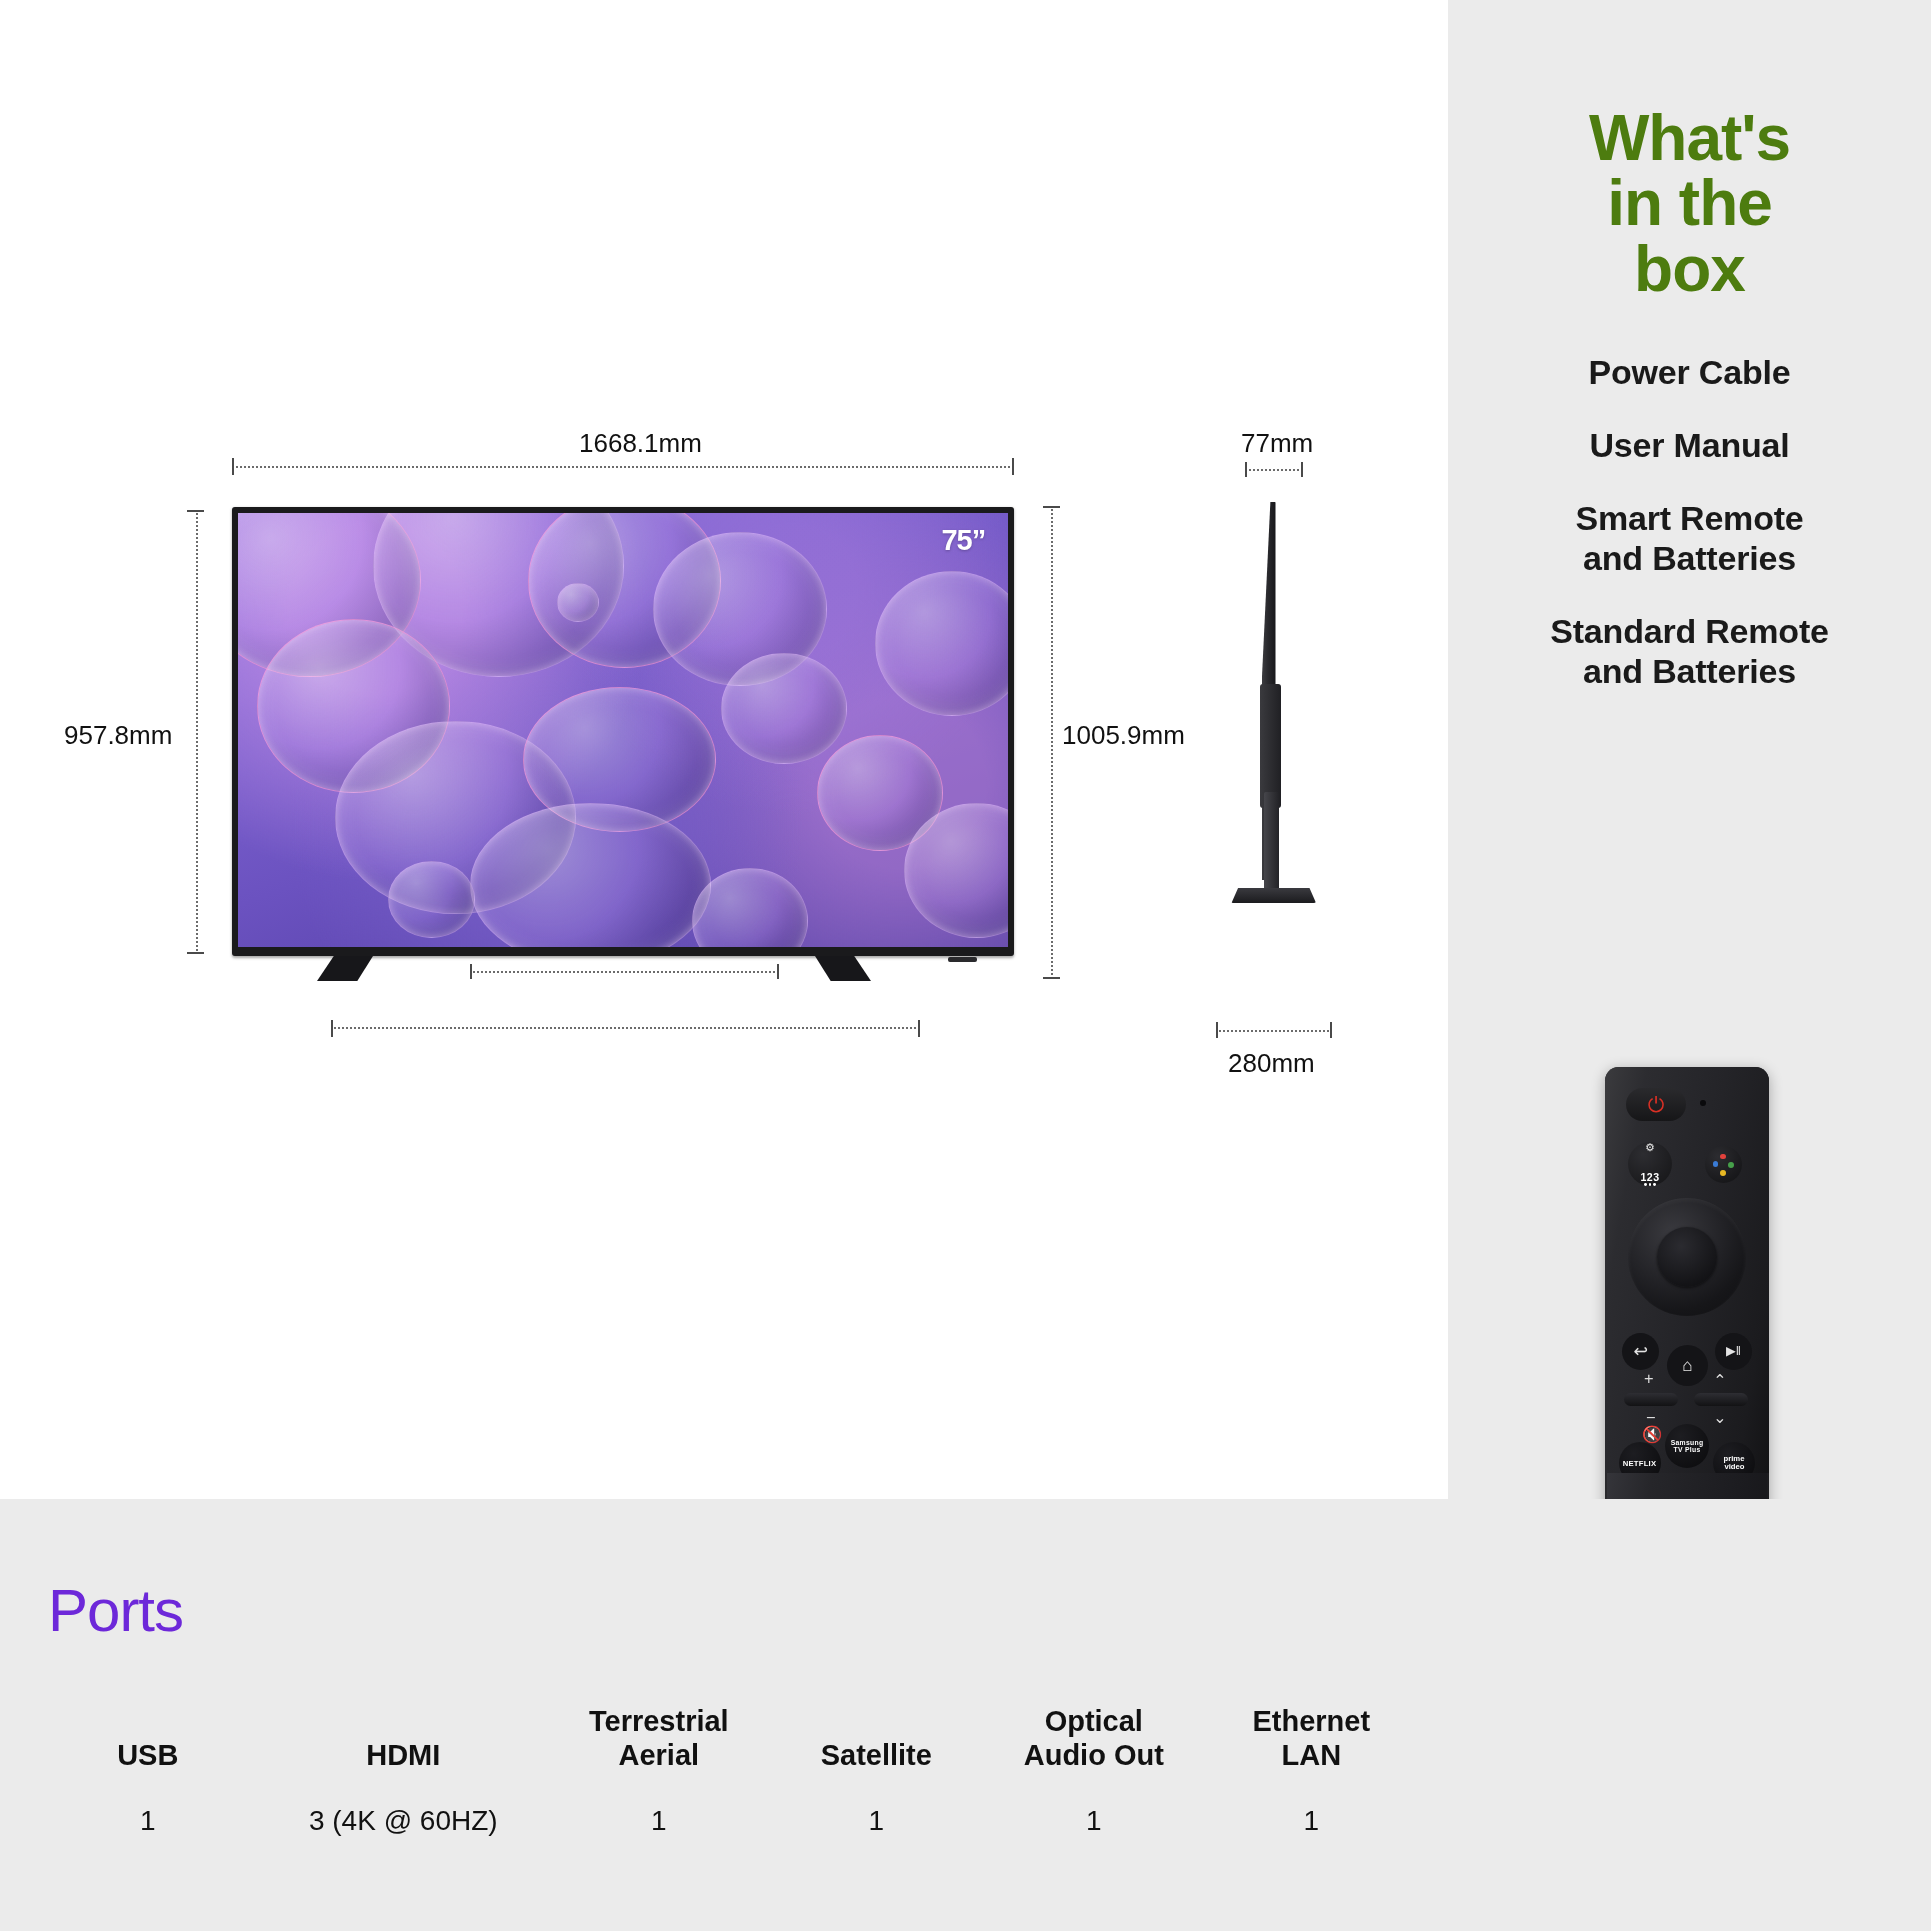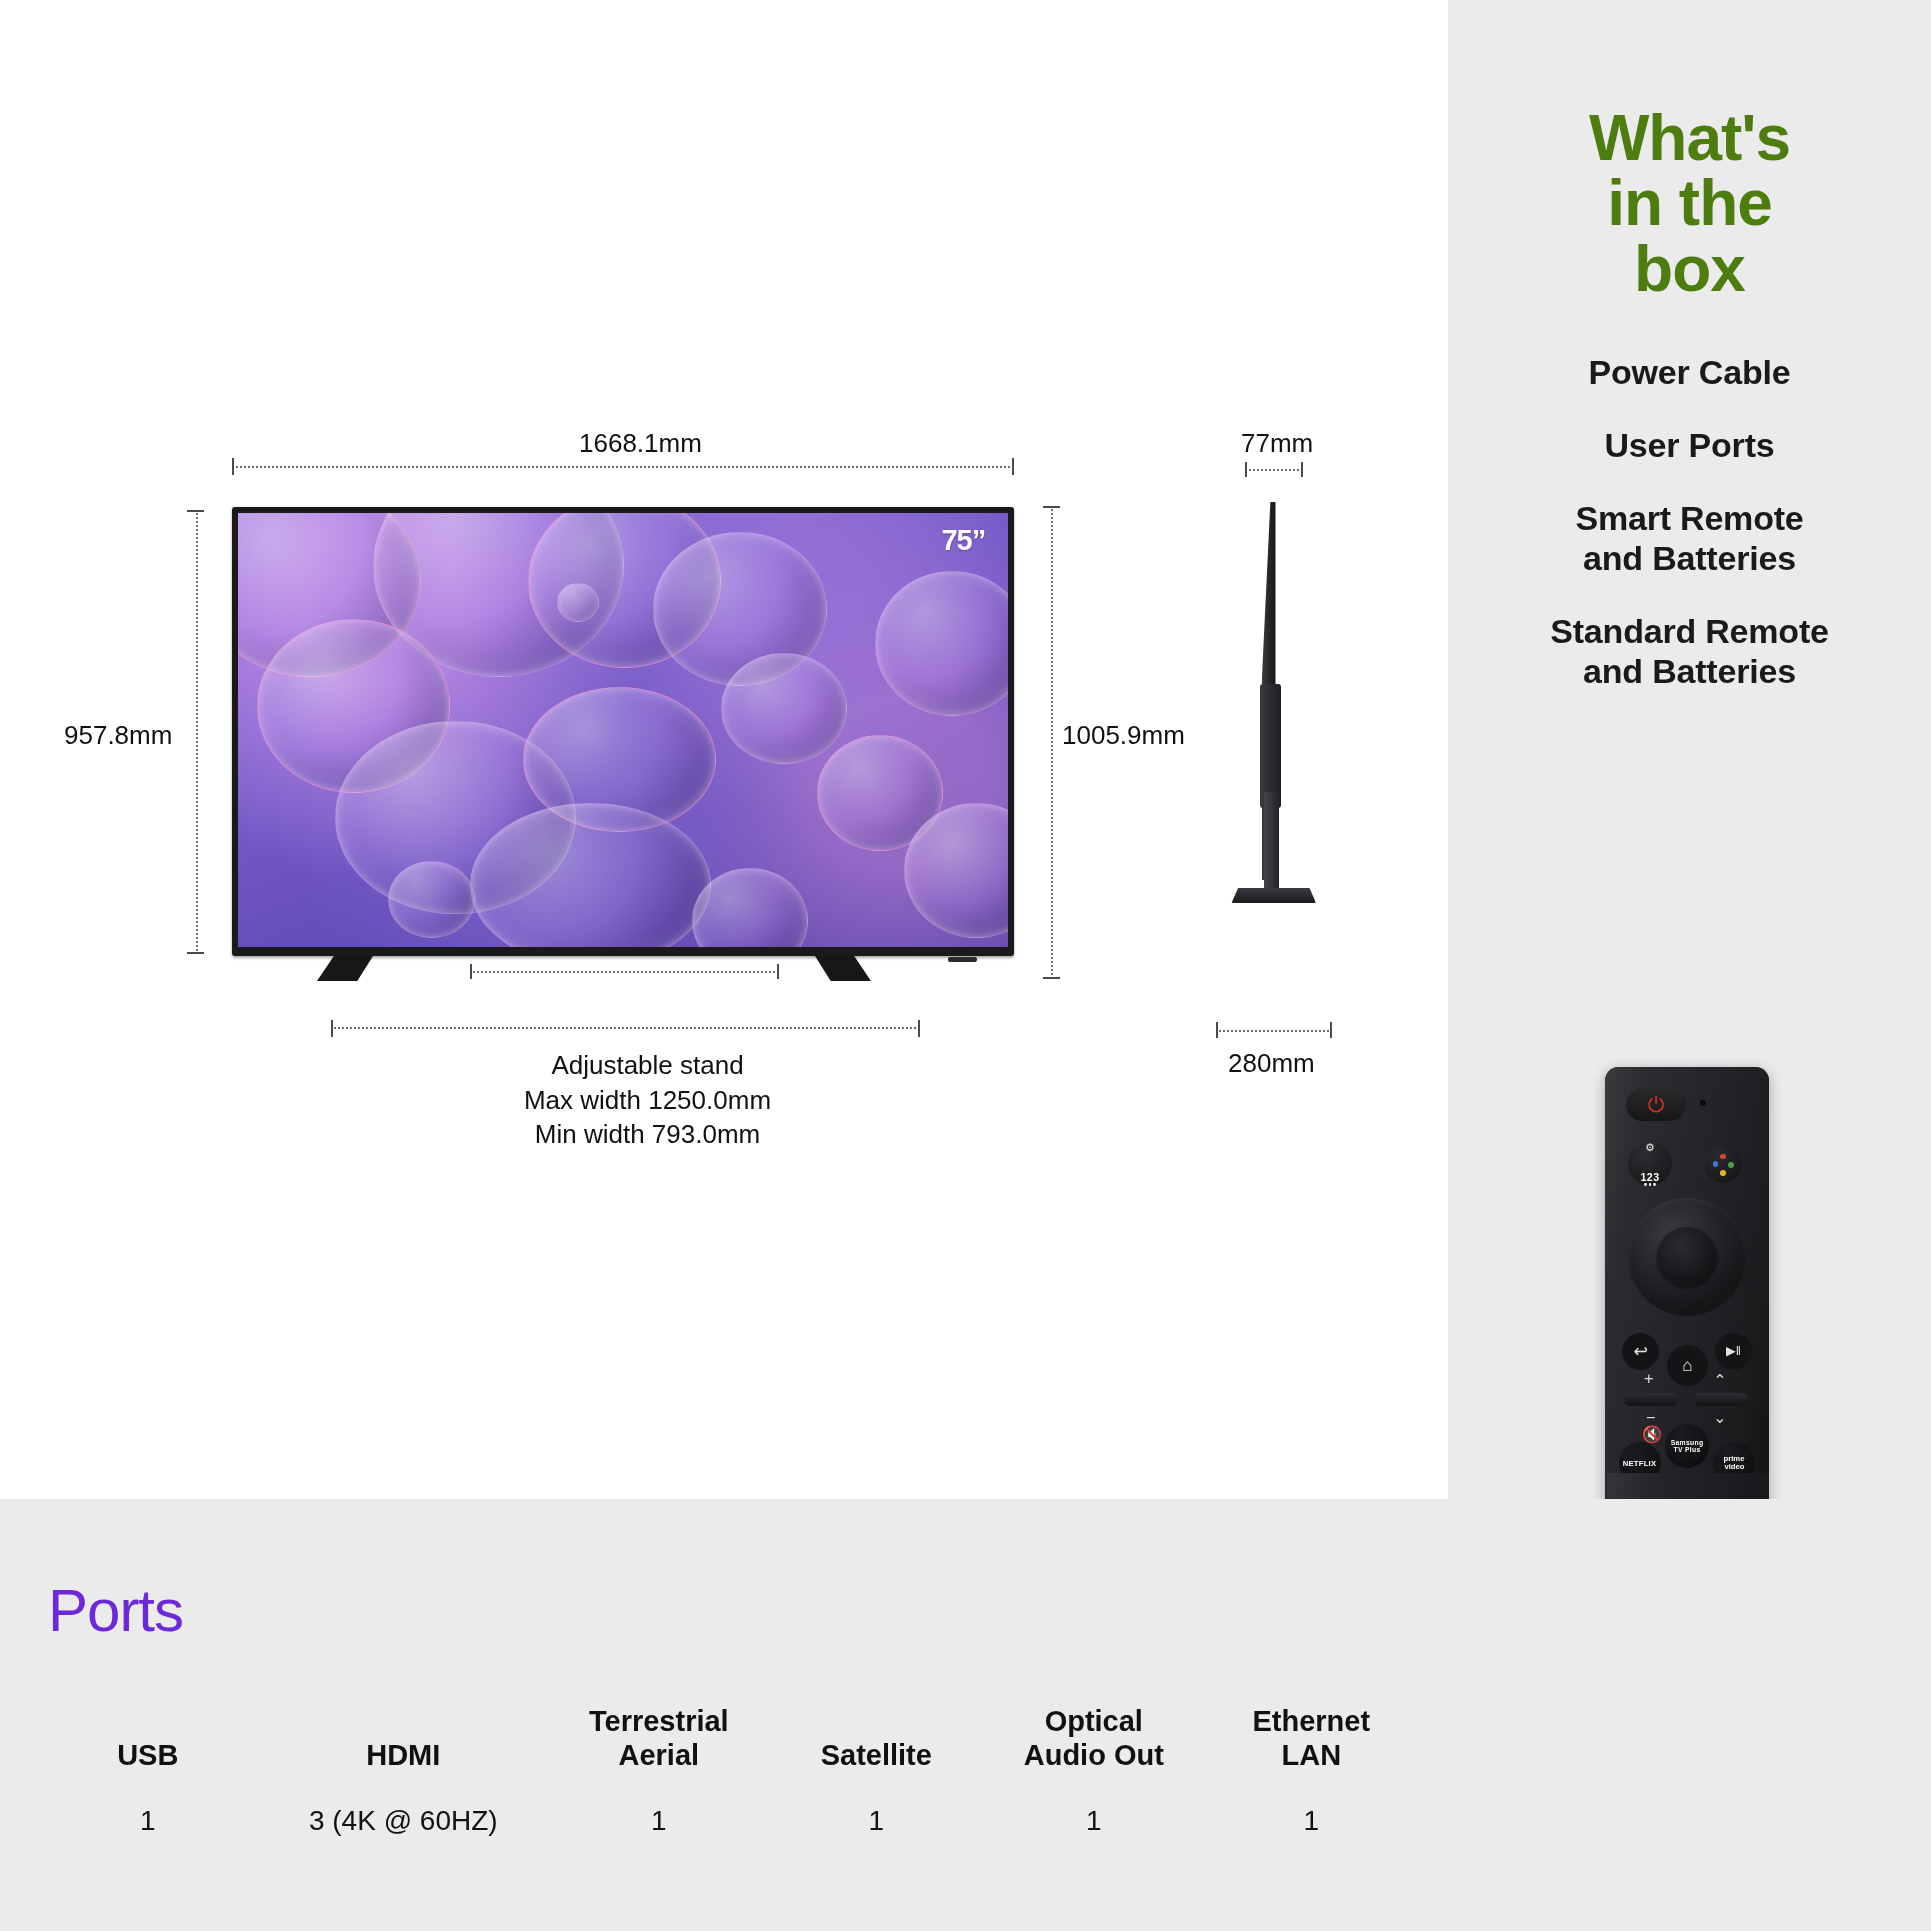--- a/index.html
+++ b/index.html
@@ -245,25 +245,20 @@
   <div class="dim-label" style="left:1062px; top:720px;">1005.9mm</div>
 
   <div class="dotted-h" style="left:470px; top:971px; width:309px;"></div>
   <div class="tick-v" style="left:470px; top:964px; height:15.4px;"></div>
   <div class="tick-v" style="left:777px; top:964px; height:15.4px;"></div>
 
   <div class="dotted-h" style="left:331px; top:1027px; width:589px;"></div>
   <div class="tick-v" style="left:331px; top:1020px; height:17.4px;"></div>
   <div class="tick-v" style="left:918px; top:1020px; height:17.4px;"></div>
 
-  <div class="stand-caption">
-    <div>Adjustable stand</div>
-    <div>Max width 1250.0mm</div>
-    <div>Min width 793.0mm</div>
-  </div>
 
   <div class="tv-side">
     <div class="side-panel"></div>
     <div class="side-bump"></div>
     <div class="side-neck"></div>
     <div class="side-base"></div>
   </div>
 
   <div class="dim-label" style="left:1241px; top:428px;">77mm</div>
   <div class="dotted-h" style="left:1245px; top:469px; width:58px;"></div>
@@ -276,21 +271,21 @@
   <div class="dim-label" style="left:1228px; top:1048px;">280mm</div>
 
   <div class="box-panel">
     <div class="box-title">
       <div>What's</div>
       <div>in the</div>
       <div>box</div>
     </div>
     <div class="box-list">
       <div class="box-item">Power Cable</div>
-      <div class="box-item">User Ports</div>
+      <div class="box-item">User Manual</div>
       <div class="box-item">Smart Remote<br>and Batteries</div>
       <div class="box-item">Standard Remote<br>and Batteries</div>
     </div>
   </div>
 
   <div class="remote">
     <div class="remote-top">
 
       <div class="pwr">
         <span class="pwr-ico">⏻</span>

